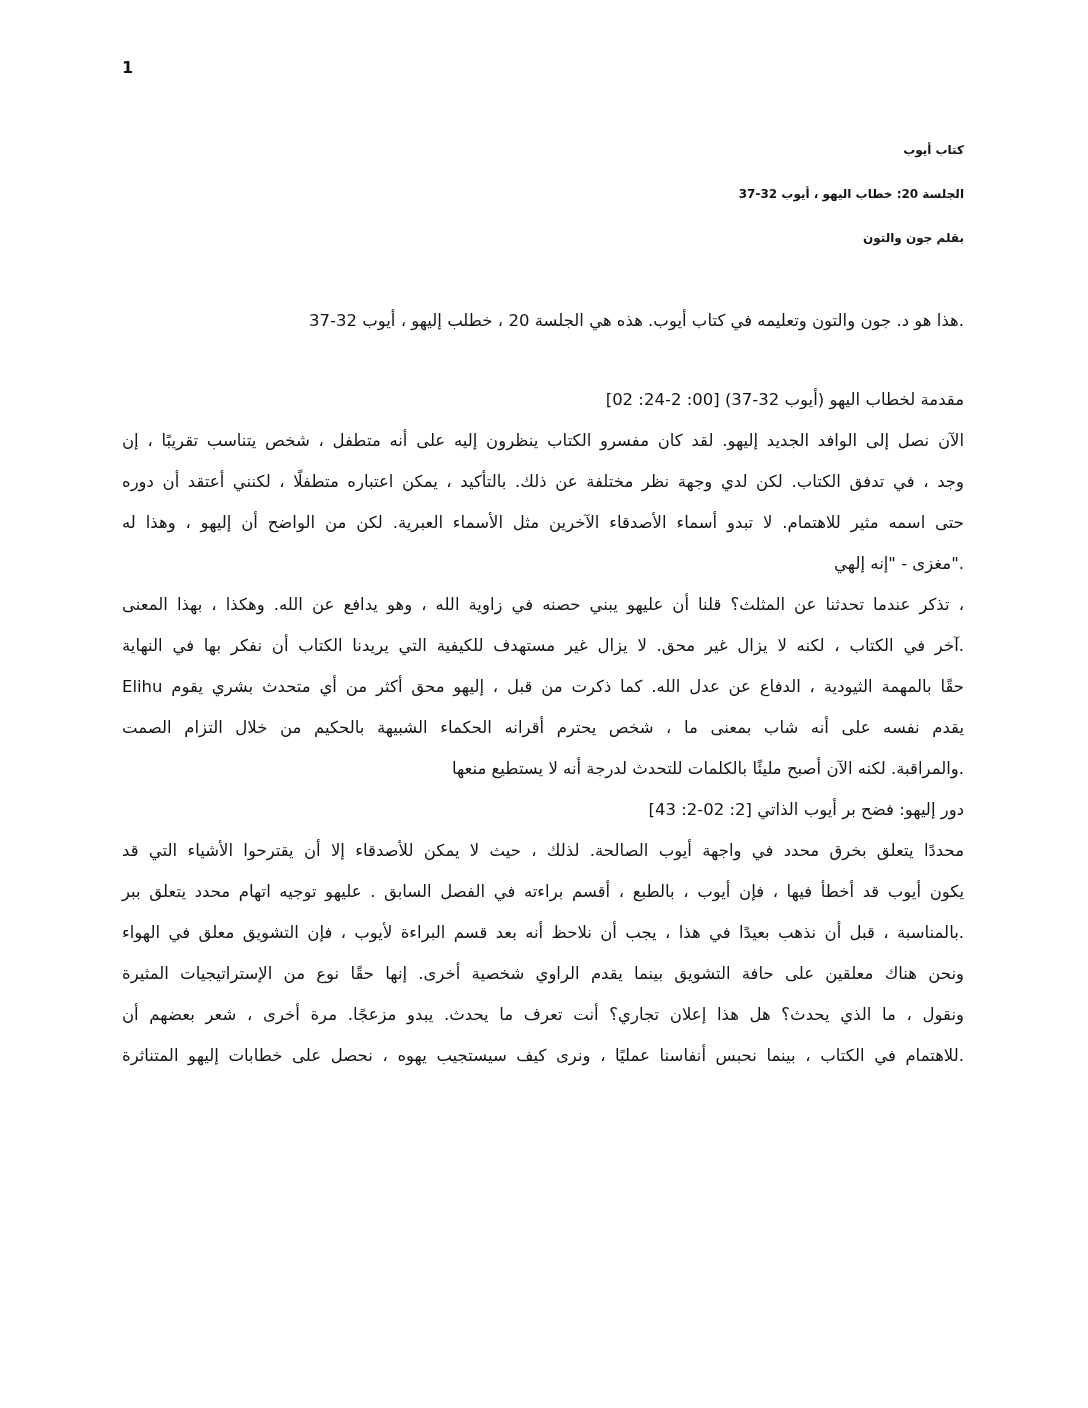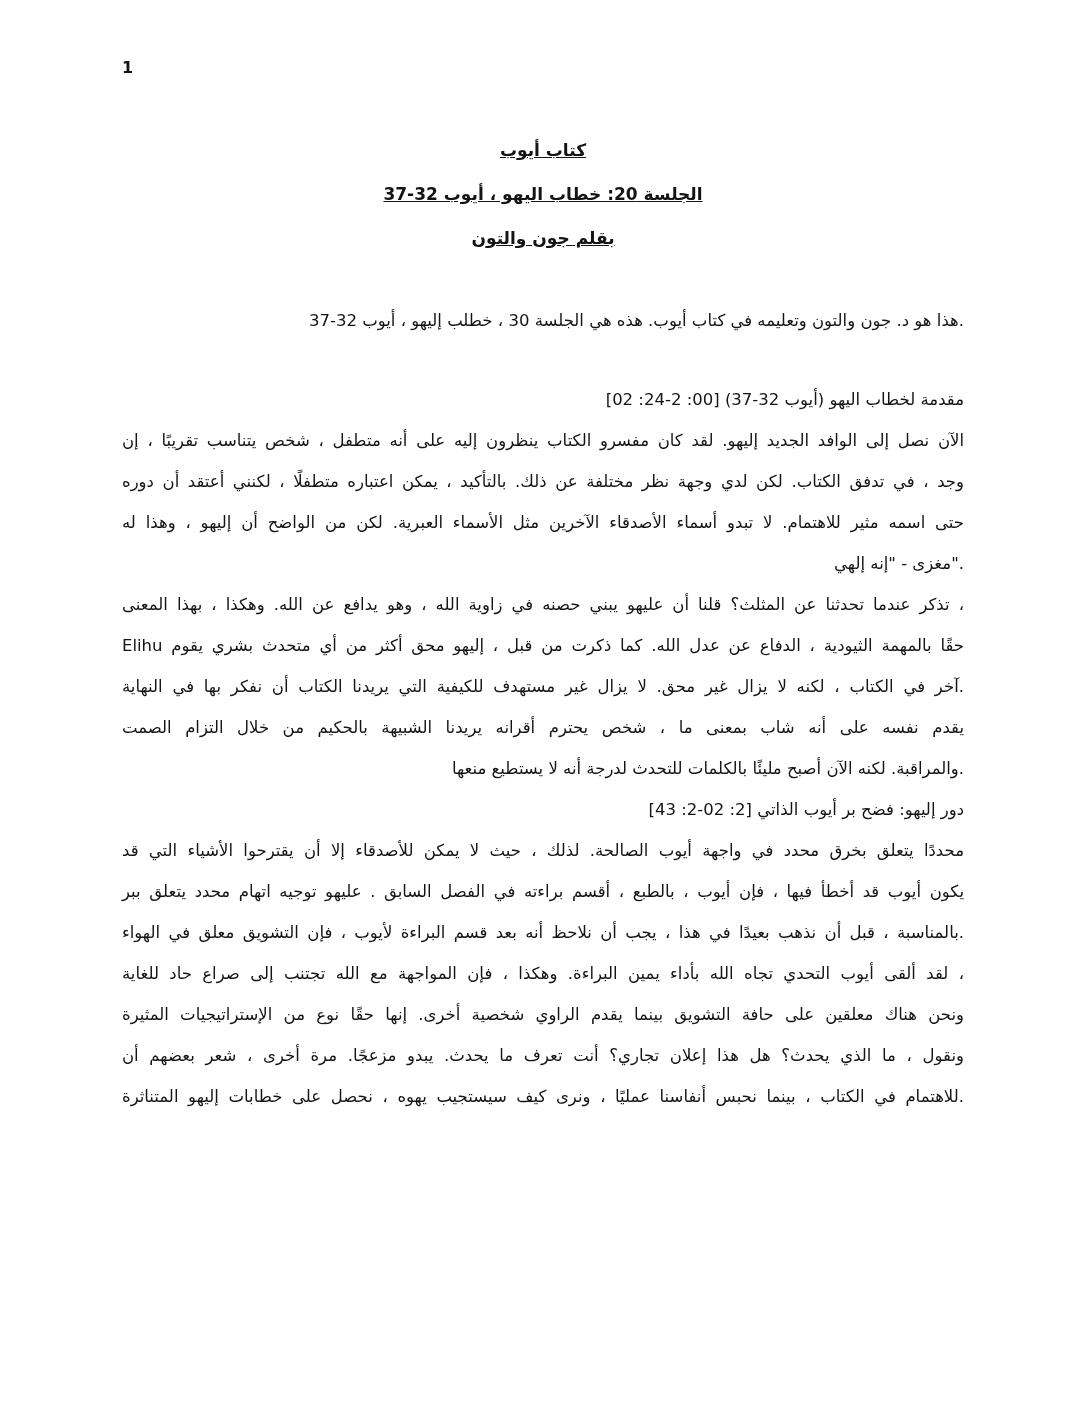--- a/index.html
+++ b/index.html
@@ -19,25 +19,24 @@
     overflow: hidden;
   }
   .page-number {
     font-size: 16px;
     font-weight: bold;
     text-align: left;
     line-height: 20px;
   }
   .title-block {
     margin-top: 50px;
-    text-align: center;
+    text-align: right;
     font-weight: bold;
-    font-size: 17px;
+    font-size: 12px;
     line-height: 44px;
-    text-decoration: underline;
   }
   .intro {
     margin-top: 40px;
   }
   .doc-body {
     margin-top: 38px;
   }
   .line {
     direction: rtl;
     unicode-bidi: embed;
@@ -61,57 +60,56 @@
 <div class="page">
 
   <div class="page-number">1</div>
 
   <div class="title-block">
     <div class="title-line" dir="rtl">كتاب أيوب</div>
     <div class="title-line" dir="rtl">الجلسة 20: خطاب اليهو ، أيوب 32-37</div>
     <div class="title-line" dir="rtl">بقلم جون والتون</div>
   </div>
 
-  <div class="line intro">.هذا هو د. جون والتون وتعليمه في كتاب أيوب. هذه هي الجلسة 30 ، خطلب إليهو ، أيوب 32-37</div>
+  <div class="line intro">.هذا هو د. جون والتون وتعليمه في كتاب أيوب. هذه هي الجلسة 20 ، خطلب إليهو ، أيوب 32-37</div>
 
   <div class="doc-body">
 
     <div class="line heading">مقدمة لخطاب اليهو (أيوب 32-37) [00: 2-24: 02]</div>
 
     <div>
       <div class="line jl">الآن نصل إلى الوافد الجديد إليهو. لقد كان مفسرو الكتاب ينظرون إليه على أنه متطفل ، شخص يتناسب تقريبًا ، إن</div>
       <div class="line jl">وجد ، في تدفق الكتاب. لكن لدي وجهة نظر مختلفة عن ذلك. بالتأكيد ، يمكن اعتباره متطفلًا ، لكنني أعتقد أن دوره</div>
     </div>
 
     <div>
       <div class="line jl">حتى اسمه مثير للاهتمام. لا تبدو أسماء الأصدقاء الآخرين مثل الأسماء العبرية. لكن من الواضح أن إليهو ، وهذا له</div>
       <div class="line">."مغزى - "إنه إلهي</div>
     </div>
 
     <div>
       <div class="line jl">، تذكر عندما تحدثنا عن المثلث؟ قلنا أن عليهو يبني حصنه في زاوية الله ، وهو يدافع عن الله. وهكذا ، بهذا المعنى</div>
+      <div class="line jl">.آخر في الكتاب ، لكنه لا يزال غير محق. لا يزال غير مستهدف للكيفية التي يريدنا الكتاب أن نفكر بها في النهاية</div>
       <div class="line jl">حقًا بالمهمة الثيودية ، الدفاع عن عدل الله. كما ذكرت من قبل ، إليهو محق أكثر من أي متحدث بشري يقوم Elihu</div>
-      <div class="line jl">.آخر في الكتاب ، لكنه لا يزال غير محق. لا يزال غير مستهدف للكيفية التي يريدنا الكتاب أن نفكر بها في النهاية</div>
     </div>
 
     <div>
-      <div class="line jl">يقدم نفسه على أنه شاب بمعنى ما ، شخص يحترم أقرانه يريدنا الشبيهة بالحكيم من خلال التزام الصمت</div>
+      <div class="line jl">يقدم نفسه على أنه شاب بمعنى ما ، شخص يحترم أقرانه الحكماء الشبيهة بالحكيم من خلال التزام الصمت</div>
       <div class="line">.والمراقبة. لكنه الآن أصبح مليئًا بالكلمات للتحدث لدرجة أنه لا يستطيع منعها</div>
     </div>
 
     <div class="line heading">دور إليهو: فضح بر أيوب الذاتي [2: 02-2: 43]</div>
 
     <div>
       <div class="line jl">محددًا يتعلق بخرق محدد في واجهة أيوب الصالحة. لذلك ، حيث لا يمكن للأصدقاء إلا أن يقترحوا الأشياء التي قد</div>
       <div class="line jl">يكون أيوب قد أخطأ فيها ، فإن أيوب ، بالطبع ، أقسم براءته في الفصل السابق . عليهو توجيه اتهام محدد يتعلق ببر</div>
     </div>
 
 
     <div>
       <div class="line jl">.بالمناسبة ، قبل أن نذهب بعيدًا في هذا ، يجب أن نلاحظ أنه بعد قسم البراءة لأيوب ، فإن التشويق معلق في الهواء</div>
-      <div class="line jl">، لقد ألقى أيوب التحدي تجاه الله بأداء يمين البراءة. وهكذا ، فإن المواجهة مع الله تجتنب إلى صراع حاد للغاية</div>
       <div class="line jl">ونحن هناك معلقين على حافة التشويق بينما يقدم الراوي شخصية أخرى. إنها حقًا نوع من الإستراتيجيات المثيرة</div>
       <div class="line jl">ونقول ، ما الذي يحدث؟ هل هذا إعلان تجاري؟ أنت تعرف ما يحدث. يبدو مزعجًا. مرة أخرى ، شعر بعضهم أن</div>
       <div class="line jl">.للاهتمام في الكتاب ، بينما نحبس أنفاسنا عمليًا ، ونرى كيف سيستجيب يهوه ، نحصل على خطابات إليهو المتناثرة</div>
     </div>
 
   </div>
 </div>
 
 </body></html>

